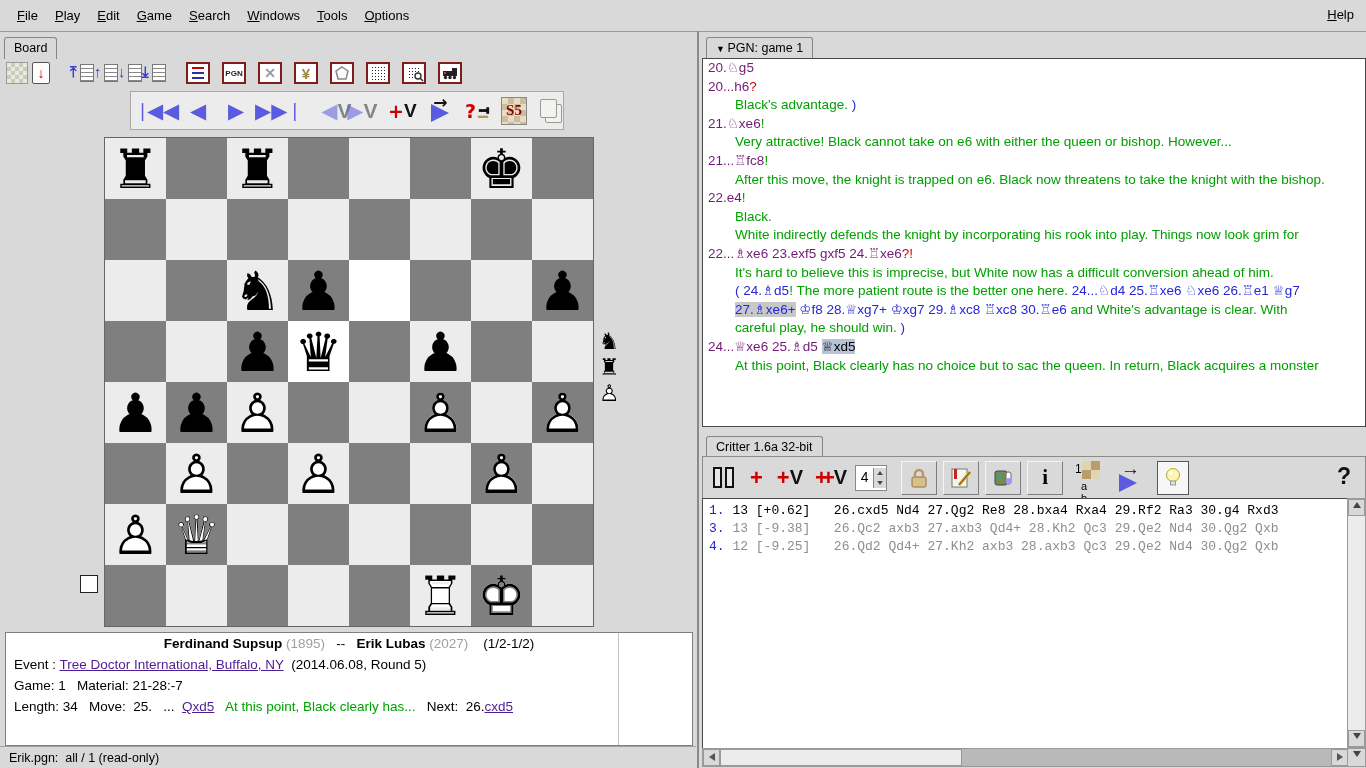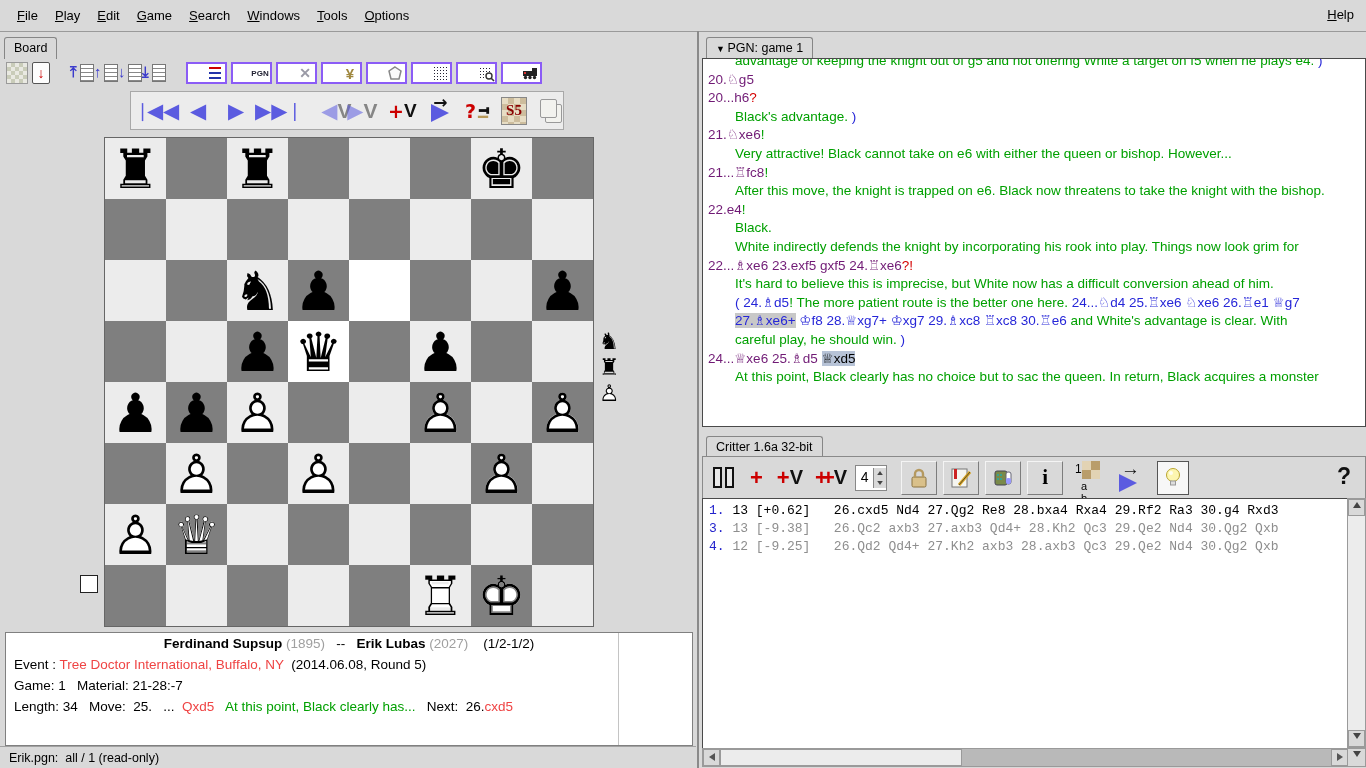--- a/index.html
+++ b/index.html
@@ -12,21 +12,21 @@
   .menu-item::first-letter{text-decoration:underline;}
   .menu-help{position:absolute;right:12px;top:7px;font-size:13px;}
   .menu-help::first-letter{text-decoration:underline;}
   
   .tab{position:absolute;background:#d9d9d9;border:1px solid #868686;border-bottom:none;
        border-radius:3px 3px 0 0;padding:3px 9px 2px 9px;font-size:12.5px;height:16px;}
   
   .lt-toolbar{position:absolute;left:6px;top:61px;height:24px;display:flex;align-items:center;}
   .ti{width:22px;height:22px;margin-right:2px;position:relative;display:flex;align-items:center;justify-content:center;font-size:11px;}
   .ti.gap{margin-left:18px;}
-  .ti.blue{border:2px solid #8b5cf6;background:#fff;width:20px;height:18px;margin-right:4px;padding-left:17px;}
+  .ti.blue{border:2px solid #7f1d1d;background:#fff;width:20px;height:18px;margin-right:12px;}
   .dither{background:repeating-conic-gradient(#c9ccb9 0 25%,#e9e9e2 0 50%) 0 0/8px 8px;width:20px;height:20px;border:1px solid #9a9a9a;}
   .pagered{width:16px;height:20px;background:#fdfdfd;border:1px solid #555;border-radius:2px;
            display:flex;align-items:center;justify-content:center;color:#c00;font-weight:bold;font-size:14px;}
   .listarrow{width:12px;height:16px;border:1px solid #777;background:#fff;margin-left:7px;
              background-image:linear-gradient(#888 1px,transparent 1px);background-size:100% 4px;background-position:0 3px;}
   .listarrow .ar{position:absolute;left:-2px;top:0px;color:#3c3ccc;font-size:15px;font-weight:bold;line-height:20px;}
   .mini-lines{width:12px;height:12px;display:flex;flex-direction:column;justify-content:space-between;}
   .mini-lines div{height:2px;}
   .pgn-txt{font-size:8px;font-weight:bold;color:#223;}
   .gray-x{color:#9a9aa6;font-weight:bold;font-size:14px;}
@@ -62,21 +62,21 @@
   .mat{position:absolute;left:597px;top:328px;width:22px;display:flex;flex-direction:column;}
   .mat .pc{width:24px;height:26px;}
   .mat .pc span{width:24px;height:26px;line-height:27px;font-size:23px;}
   .stm{position:absolute;left:80px;top:575px;width:16px;height:16px;background:#fff;border:1px solid #222;}
   
   .ginfo{position:absolute;left:5px;top:632px;width:686px;height:112px;background:#fff;
          border:1px solid #808080;font-size:13.5px;overflow:hidden;}
   .ginfo .vline{position:absolute;left:612px;top:0;bottom:0;width:1px;background:#c4c4c4;}
   .gi-line{white-space:pre;padding:1px 8px;line-height:19px;}
   .gi-line.center{text-align:center;}
-  .gb{font-weight:bold;} .ggray{color:#a0a0a0;} .gblue{color:#ef4444;} .ggreen{color:#00a000;}
+  .gb{font-weight:bold;} .ggray{color:#a0a0a0;} .gblue{color:#4c1d95;text-decoration:underline;} .ggreen{color:#00a000;}
   
   .statusbar{position:absolute;left:0;top:746px;width:696px;height:22px;background:#d9d9d9;
              border-top:1px solid #a2a2a2;font-size:12.5px;padding:0;}
   .statusbar span{position:absolute;left:9px;top:4px;white-space:pre;}
   
   .rsplit{position:absolute;left:697px;top:31px;width:2px;height:737px;background:#8a8a8a;}
   .pgnarea{position:absolute;left:702px;top:58px;width:662px;height:367px;background:#fff;
            border:1px solid #4a4a4a;overflow:hidden;font-size:13.5px;}
   .pline{white-space:pre-wrap;line-height:18.6px;padding-left:5px;}
   .pline.ind{padding-left:32px;}
@@ -428,21 +428,20 @@
     </div>
 
   <div class="statusbar">
       <span>Erik.pgn:  all / 1 (read-only)</span>
     </div>
 
   <div class="rsplit"></div>
 
   <div class="tab" style="left:706px;top:37px;"><span style="font-size:9px;">▼ </span><span>PGN: game 1</span></div>
   <div class="pgnarea" id="pgnarea">
-      <div class="pline ind clip"><span class="s-c c">advantage of keeping the knight out of g5 and not offering White a target on f5 when he plays e4.</span><span class="s-v v"> )</span></div>
       <div class="pline"><span class="s-m m">20.♘g5</span></div>
       <div class="pline"><span class="s-m m">20...h6</span><span class="s-r r">?</span></div>
       <div class="pline ind"><span class="s-c c">Black's advantage.</span><span class="s-v v"> )</span></div>
       <div class="pline"><span class="s-m m">21.♘xe6</span><span class="s-g g">!</span></div>
       <div class="pline ind"><span class="s-c c">Very attractive! Black cannot take on e6 with either the queen or bishop. However...</span></div>
       <div class="pline"><span class="s-m m">21...♖fc8</span><span class="s-g g">!</span></div>
       <div class="pline ind"><span class="s-c c">After this move, the knight is trapped on e6. Black now threatens to take the knight with the bishop.</span></div>
       <div class="pline"><span class="s-m m">22.e4</span><span class="s-g g">!</span></div>
       <div class="pline ind"><span class="s-c c">Black.</span></div>
       <div class="pline ind"><span class="s-c c">White indirectly defends the knight by incorporating his rook into play. Things now look grim for</span></div>

